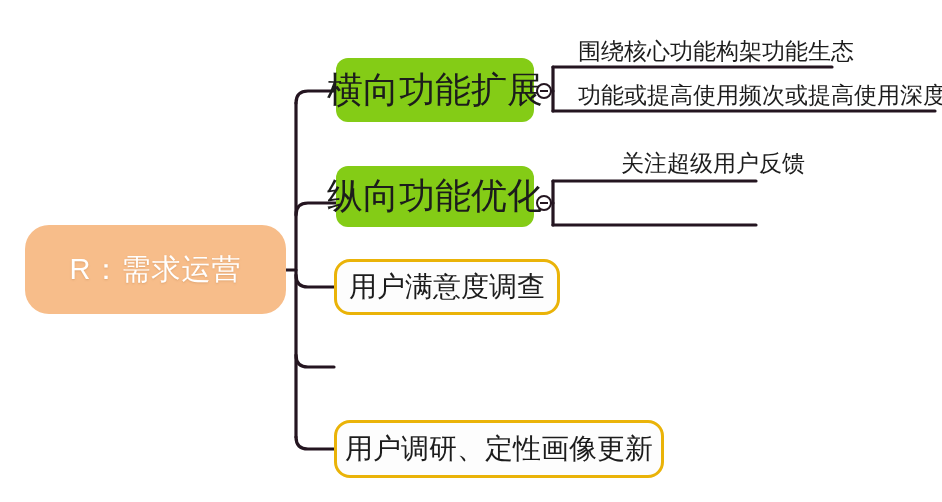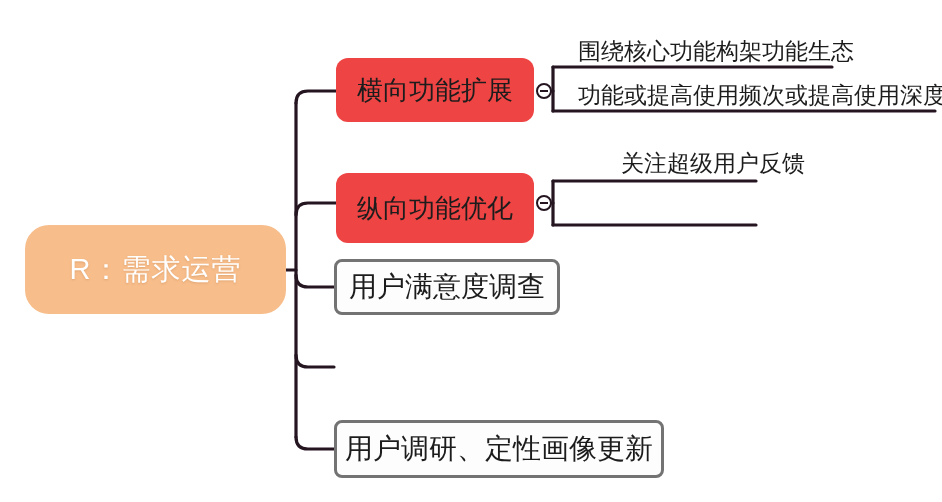--- a/index.html
+++ b/index.html
@@ -39,41 +39,41 @@
     width: 261px;
     height: 89px;
     background: #f7bd8a;
     border-radius: 24px;
     color: #ffffff;
     font-size: 29px;
     letter-spacing: 1px;
     text-shadow: 0 1px 2px rgba(180,120,70,0.35);
   }
   .node-green {
-    background: #ef4444;
+    background: #84cc16;
     border-radius: 12px;
     color: #1c1c1c;
-    font-size: 26px;
+    font-size: 36px;
   }
   .node-green-1 {
     left: 336px;
     top: 58px;
     width: 198px;
     height: 64px;
   }
   .node-green-2 {
     left: 336px;
-    top: 173px;
+    top: 166px;
     width: 198px;
-    height: 70px;
+    height: 61px;
   }
   .node-white {
     background: #fdfdfd;
-    border: 3px solid #737373;
-    border-radius: 8px;
+    border: 3px solid #eab308;
+    border-radius: 16px;
     color: #1c1c1c;
     font-size: 28px;
   }
   .node-white-1 {
     left: 334px;
     top: 259px;
     width: 226px;
     height: 56px;
   }
   .node-white-2 {

